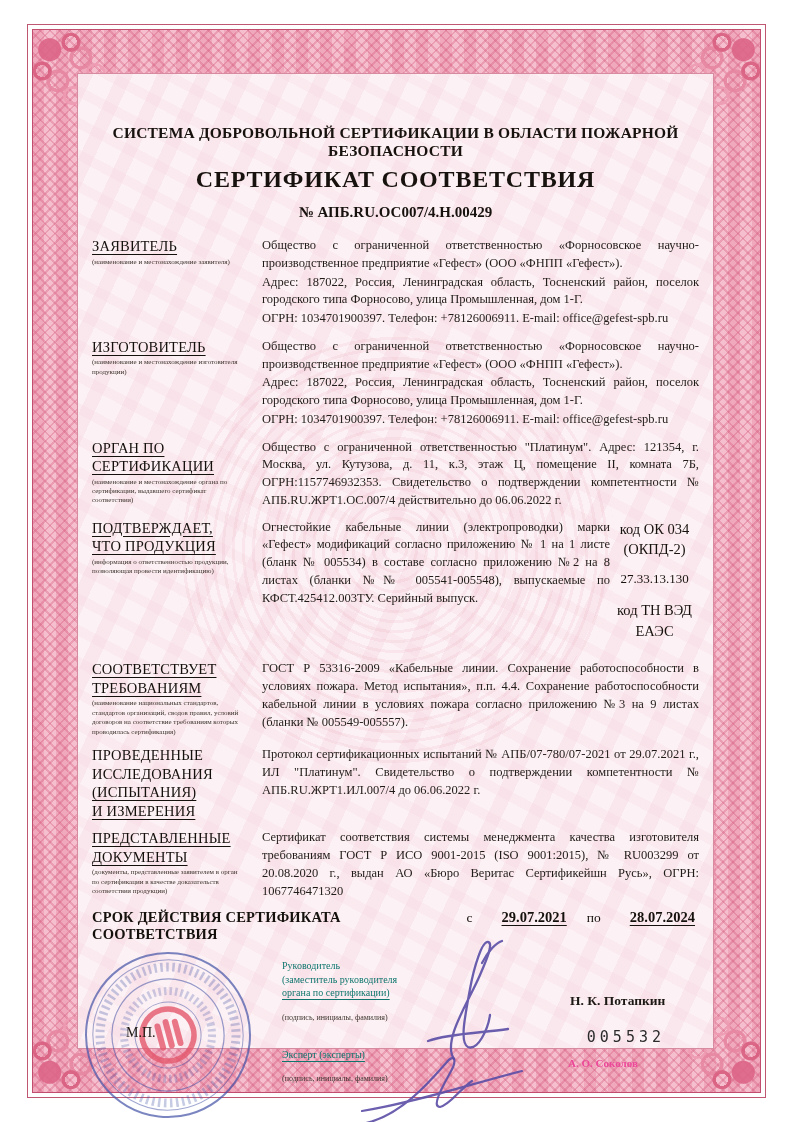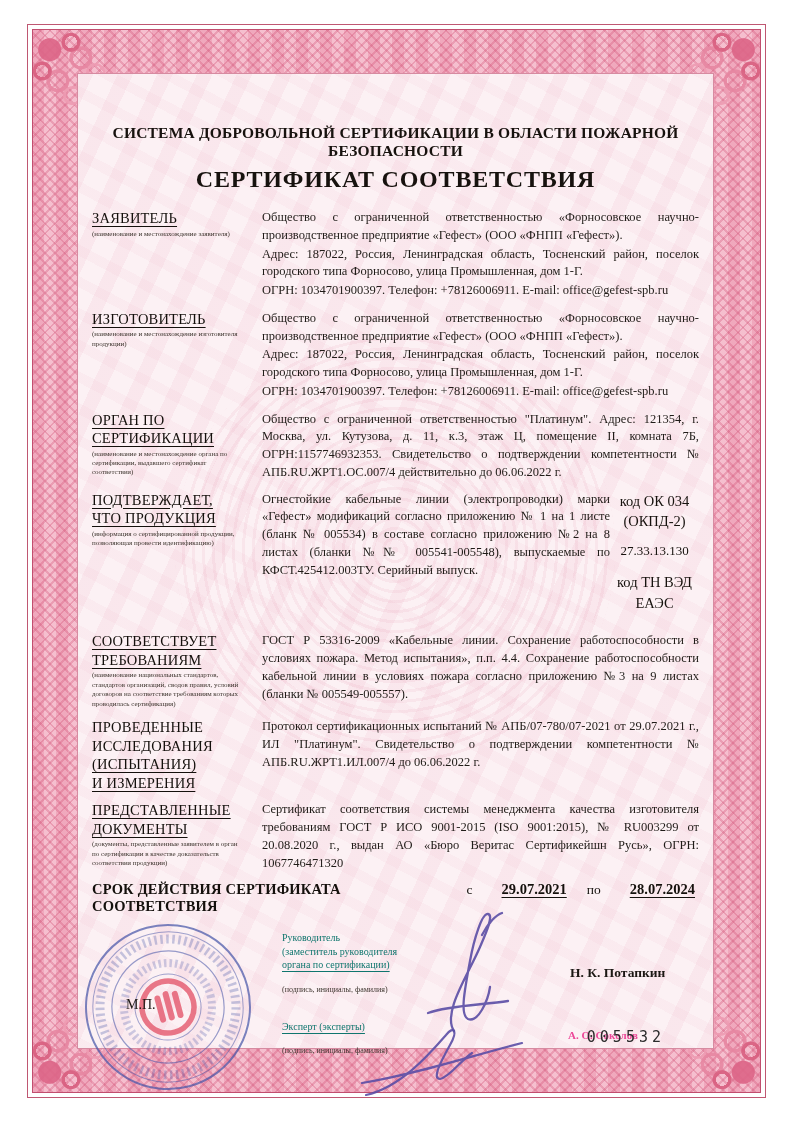--- a/index.html
+++ b/index.html
@@ -105,20 +105,21 @@
   <div class="corner br"></div>
   <div class="corner bl"></div>
   <div class="interior"></div>
   <div class="watermark"></div>
 
   <div class="content">
 
     <div class="header">
       <div class="sys-line">СИСТЕМА ДОБРОВОЛЬНОЙ СЕРТИФИКАЦИИ В ОБЛАСТИ ПОЖАРНОЙ БЕЗОПАСНОСТИ</div>
       <div class="doc-title">СЕРТИФИКАТ СООТВЕТСТВИЯ</div>
+      <div class="doc-number">№ АПБ.RU.ОС007/4.Н.00429</div>
     </div>
 
     <div class="sections">
 
       <div class="section">
         <div class="label-col">
           <div class="label-line u">ЗАЯВИТЕЛЬ</div>
           <div class="sublabel">(наименование и местонахождение заявителя)</div>
         </div>
         <div class="content-col">
@@ -146,21 +147,21 @@
           <div class="label-line u">СЕРТИФИКАЦИИ</div>
           <div class="sublabel">(наименование и местонахождение органа по сертификации, выдавшего сертификат соответствия)</div>
         </div>
         <div class="content-col">Общество с ограниченной ответственностью "Платинум". Адрес: 121354, г. Москва, ул. Кутузова, д. 11, к.3, этаж Ц, помещение II, комната 7Б, ОГРН:1157746932353. Свидетельство о подтверждении компетентности № АПБ.RU.ЖРТ1.ОС.007/4 действительно до 06.06.2022 г.</div>
       </div>
 
       <div class="section">
         <div class="label-col">
           <div class="label-line u">ПОДТВЕРЖДАЕТ,</div>
           <div class="label-line u">ЧТО ПРОДУКЦИЯ</div>
-          <div class="sublabel">(информация о сертифицированной продукции, позволяющая провести идентификацию)</div>
+          <div class="sublabel">(информация о ответственностью продукции, позволяющая провести идентификацию)</div>
         </div>
         <div class="content-col">
           <div class="prod-flex">
             <div class="prod-text">Огнестойкие кабельные линии (электропроводки) марки «Гефест» модификаций согласно приложению № 1 на 1 листе (бланк № 005534) в составе согласно приложению №2 на 8 листах (бланки №№ 005541-005548), выпускаемые по КФСТ.425412.003ТУ. Серийный выпуск.</div>
             <div class="codes-col">
               <div class="code-label">код ОК 034 (ОКПД-2)</div>
               <div class="code-value">27.33.13.130</div>
               <div class="code-label">код ТН ВЭД ЕАЭС</div>
             </div>
           </div>

